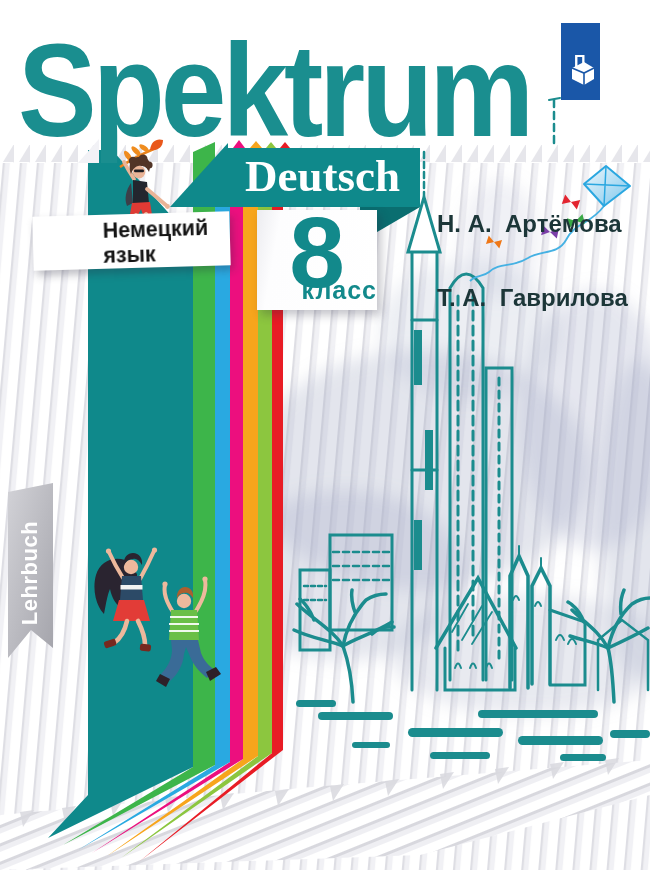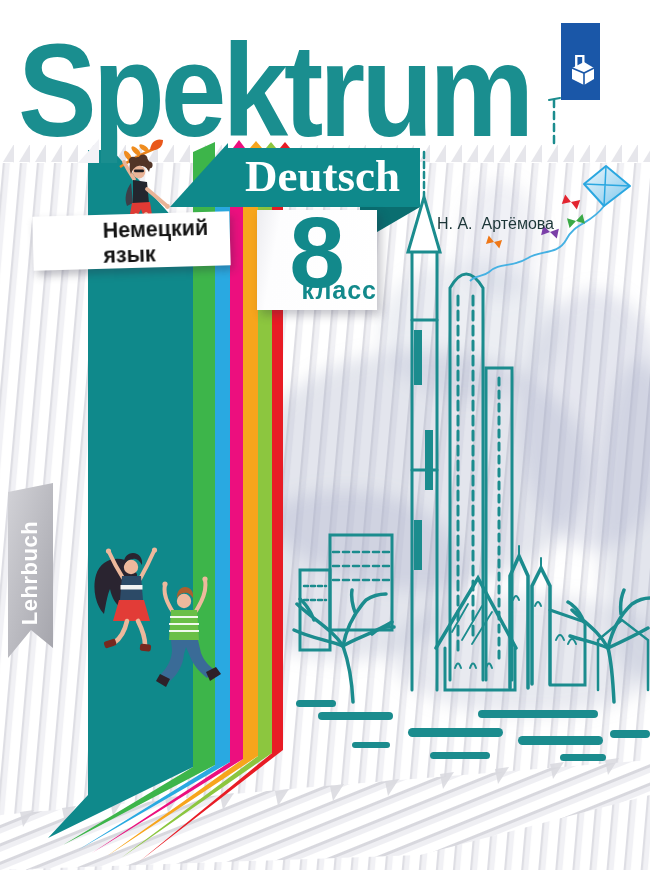--- a/index.html
+++ b/index.html
@@ -35,21 +35,21 @@
     font-size:25px;font-weight:bold;color:#12898b;letter-spacing:1px;
   }
   #subject-box{
     left:33px;top:214px;width:197px;height:54px;
     background:#ffffff;box-shadow:3px 5px 8px rgba(40,40,60,.30);
     transform:rotate(-1.6deg);
     box-sizing:border-box;padding:4px 0 0 70px;
     font-size:21.5px;font-weight:bold;line-height:24.5px;color:#141414;
   }
   #authors{
-    left:437px;top:163px;font-size:16px;font-weight:normal;line-height:24.5px;
+    left:437px;top:163px;font-size:24px;font-weight:bold;line-height:24.5px;
     color:#1c3638;white-space:pre;
   }
   #spine-text{
     left:11px;top:648px;width:150px;height:38px;
     transform:rotate(-90deg);transform-origin:0 0;
     display:flex;align-items:center;justify-content:center;
     font-size:22px;font-weight:bold;color:#ffffff;letter-spacing:.5px;
   }
 </style>
 </head>
@@ -285,17 +285,18 @@
 <div class="txt" id="grade-number">8</div>
 <div class="txt" id="grade-word">класс</div>
 
 <div class="txt" id="subject-box">
   <div>Немецкий</div>
   <div>язык</div>
 </div>
 
 <div class="txt" id="authors">
   <div>Н. А.  Артёмова</div>
+  <div>Т. А.  Гаврилова</div>
 </div>
 
 <div class="txt" id="spine-text">Lehrbuch</div>
 
 </div>
 
 </body></html>

